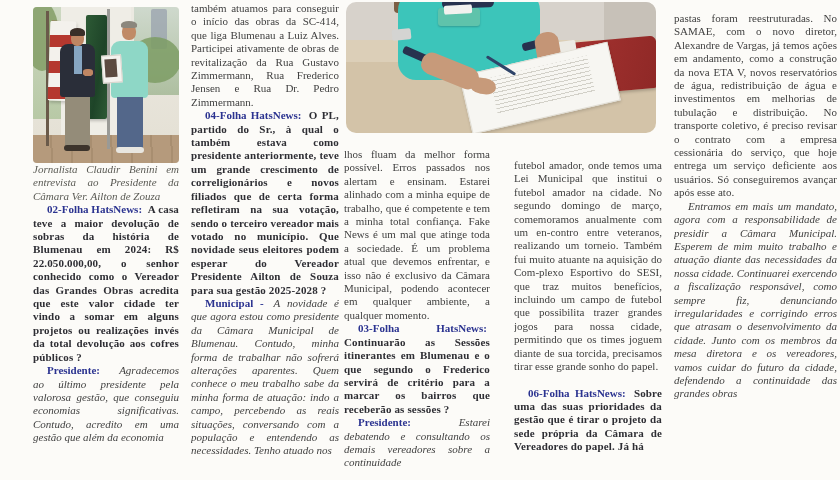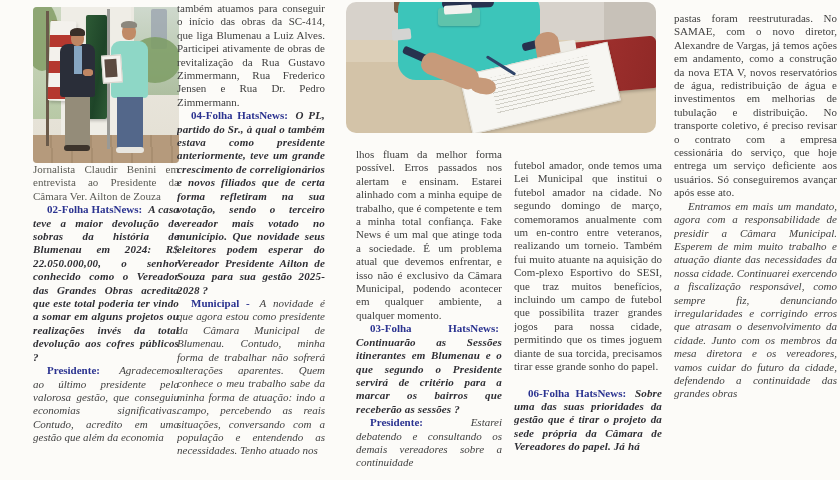--- a/index.html
+++ b/index.html
@@ -24,21 +24,20 @@
   }
   .qa{ text-indent:14px; }
   .label{
     font-weight:bold;
     color:#2b3390;
     margin-right:3px;
     font-style:normal;
   }
   .qtext{
     font-weight:bold;
-    font-style:italic;
     color:#2e2e34;
     letter-spacing:.15px;
   }
   .atext{ color:#414141;font-style:italic; }
   .plain{ text-indent:0; }
   .gap-top{ margin-top:13px !important; }
 
   
   .photo1{
     position:relative;
@@ -81,20 +80,21 @@
     border:1px solid #d8d4cc;transform:rotate(-4deg);}
   .p1-mag-img{position:absolute;left:2px;top:3px;width:12px;height:18px;background:#5c4a40;}
   .p1-man-r-jeans{position:absolute;left:84px;top:90px;width:26px;height:52px;background:#53678a;}
   .p1-man-r-shoes{position:absolute;left:83px;top:140px;width:28px;height:6px;border-radius:3px;background:#e8e6e0;}
   .caption{
     margin-top:3px;
     font-size:8.6px;
     line-height:10.6px;
     color:#5a5a54;
     text-align:justify;
+    font-style:italic;
   }
 
   
   .photo2{
     position:absolute;left:346px;top:2px;width:310px;height:131px;
     border-radius:10px;overflow:hidden;
     background:linear-gradient(#d7d2cb 0 38px,#dccfb8 38px 60px,#d3c3a8 60px 131px);
   }
   .p2-wall-r{position:absolute;left:258px;top:0;width:52px;height:44px;background:#c7c1b8;}
   .p2-tray{position:absolute;left:48px;top:0;width:88px;height:11px;background:#7c5e44;border-radius:0 0 4px 4px;}
@@ -151,29 +151,29 @@
         </div>
       <div class="p1-man-r-head"></div>
       <div class="p1-man-r-hair"></div>
       <div class="p1-man-r-jeans"></div>
       <div class="p1-man-r-shoes"></div>
     </div>
     <p class="caption">Jornalista Claudir Benini em entrevista ao Presidente da Câmara Ver. Ailton de Zouza</p>
 
     <p class="qa">
       <span class="label">02-Folha HatsNews:</span>
-      <span class="qtext">A casa teve a maior devolução de sobras da história de Blumenau em 2024: R$ 22.050.000,00, o senhor conhecido como o Vereador das Grandes Obras acredita que este total poderia ter vindo a somar em alguns projetos ou realizações invés da total devolução aos cofres públicos ?</span>
+      <span class="qtext">A casa teve a maior devolução de sobras da história de Blumenau em 2024: R$ 22.050.000,00, o senhor conhecido como o Vereador das Grandes Obras acredita que este valor cidade ter vindo a somar em alguns projetos ou realizações invés da total devolução aos cofres públicos ?</span>
     </p>
     <p class="qa">
       <span class="label">Presidente:</span>
       <span class="atext">Agradecemos ao último presidente pela valorosa gestão, que conseguiu economias significativas. Contudo, acredito em uma gestão que além da economia</span>
     </p>
   </div>
 
-  <div class="col" style="left:177px;top:2px;width:148px;height:478px;">
+  <div class="col" style="left:191px;top:2px;width:148px;height:478px;">
     <p class="plain">também atuamos para conseguir o início das obras da SC-414, que liga Blumenau a Luiz Alves. Participei ativamente de obras de revitalização da Rua Gustavo Zimmermann, Rua Frederico Jensen e Rua Dr. Pedro Zimmermann.</p>
     <p class="qa">
       <span class="label">04-Folha HatsNews:</span>
       <span class="qtext">O PL, partido do Sr., à qual o também estava como presidente anteriormente, teve um grande crescimento de correligionários e novos filiados que de certa forma refletiram na sua votação, sendo o terceiro vereador mais votado no município. Que novidade seus eleitores podem esperar do Vereador Presidente Ailton de Souza para sua gestão 2025-2028 ?</span>
     </p>
     <p class="qa">
       <span class="label">Municipal -</span>
       <span class="atext">A novidade é que agora estou como presidente da Câmara Municipal de Blumenau. Contudo, minha forma de trabalhar não sofrerá alterações aparentes. Quem conhece o meu trabalho sabe da minha forma de atuação: indo a campo, percebendo as reais situações, conversando com a população e entendendo as necessidades. Tenho atuado nos</span>
     </p>
   </div>
@@ -194,25 +194,25 @@
     <div class="p2-receipt"></div>
     <div class="p2-arm-r"></div>
     <div class="p2-paper">
         <div class="p2-paper-lines"></div>
       </div>
     <div class="p2-arm-l"></div>
     <div class="p2-hand"></div>
     <div class="p2-pen"></div>
   </div>
 
-  <div class="col" style="left:356px;top:148px;width:146px;height:332px;">
+  <div class="col" style="left:344px;top:148px;width:146px;height:332px;">
     <p class="plain">lhos fluam da melhor forma possível. Erros passados nos alertam e ensinam. Estarei alinhado com a minha equipe de trabalho, que é competente e tem a minha total confiança. Fake News é um mal que atinge toda a sociedade. É um problema atual que devemos enfrentar, e isso não é exclusivo da Câmara Municipal, podendo acontecer em qualquer ambiente, a qualquer momento.</p>
     <p class="qa">
       <span class="label">03-Folha HatsNews:</span>
-      <span class="qtext">Continuarão as Sessões itinerantes em Blumenau e o que segundo o Presidente servirá de critério para a marcar os bairros que receberão as sessões ?</span>
+      <span class="qtext">Continuarão as Sessões itinerantes em Blumenau e o que segundo o Frederico servirá de critério para a marcar os bairros que receberão as sessões ?</span>
     </p>
     <p class="qa">
       <span class="label">Presidente:</span>
       <span class="atext">Estarei debatendo e consultando os demais vereadores sobre a continuidade</span>
     </p>
   </div>
 
   <div class="col" style="left:514px;top:159px;width:148px;height:334px;">
     <p class="plain">futebol amador, onde temos uma Lei Municipal que institui o futebol amador na cidade. No segundo domingo de março, comemoramos anualmente com um en-contro entre veteranos, realizando um torneio. Também fui muito atuante na aquisição do Com-plexo Esportivo do SESI, que traz muitos benefícios, incluindo um campo de futebol que possibilita trazer grandes jogos para nossa cidade, permitindo que os times joguem diante de sua torcida, precisamos tirar esse grande sonho do papel.</p>
     <p class="qa gap-top">

